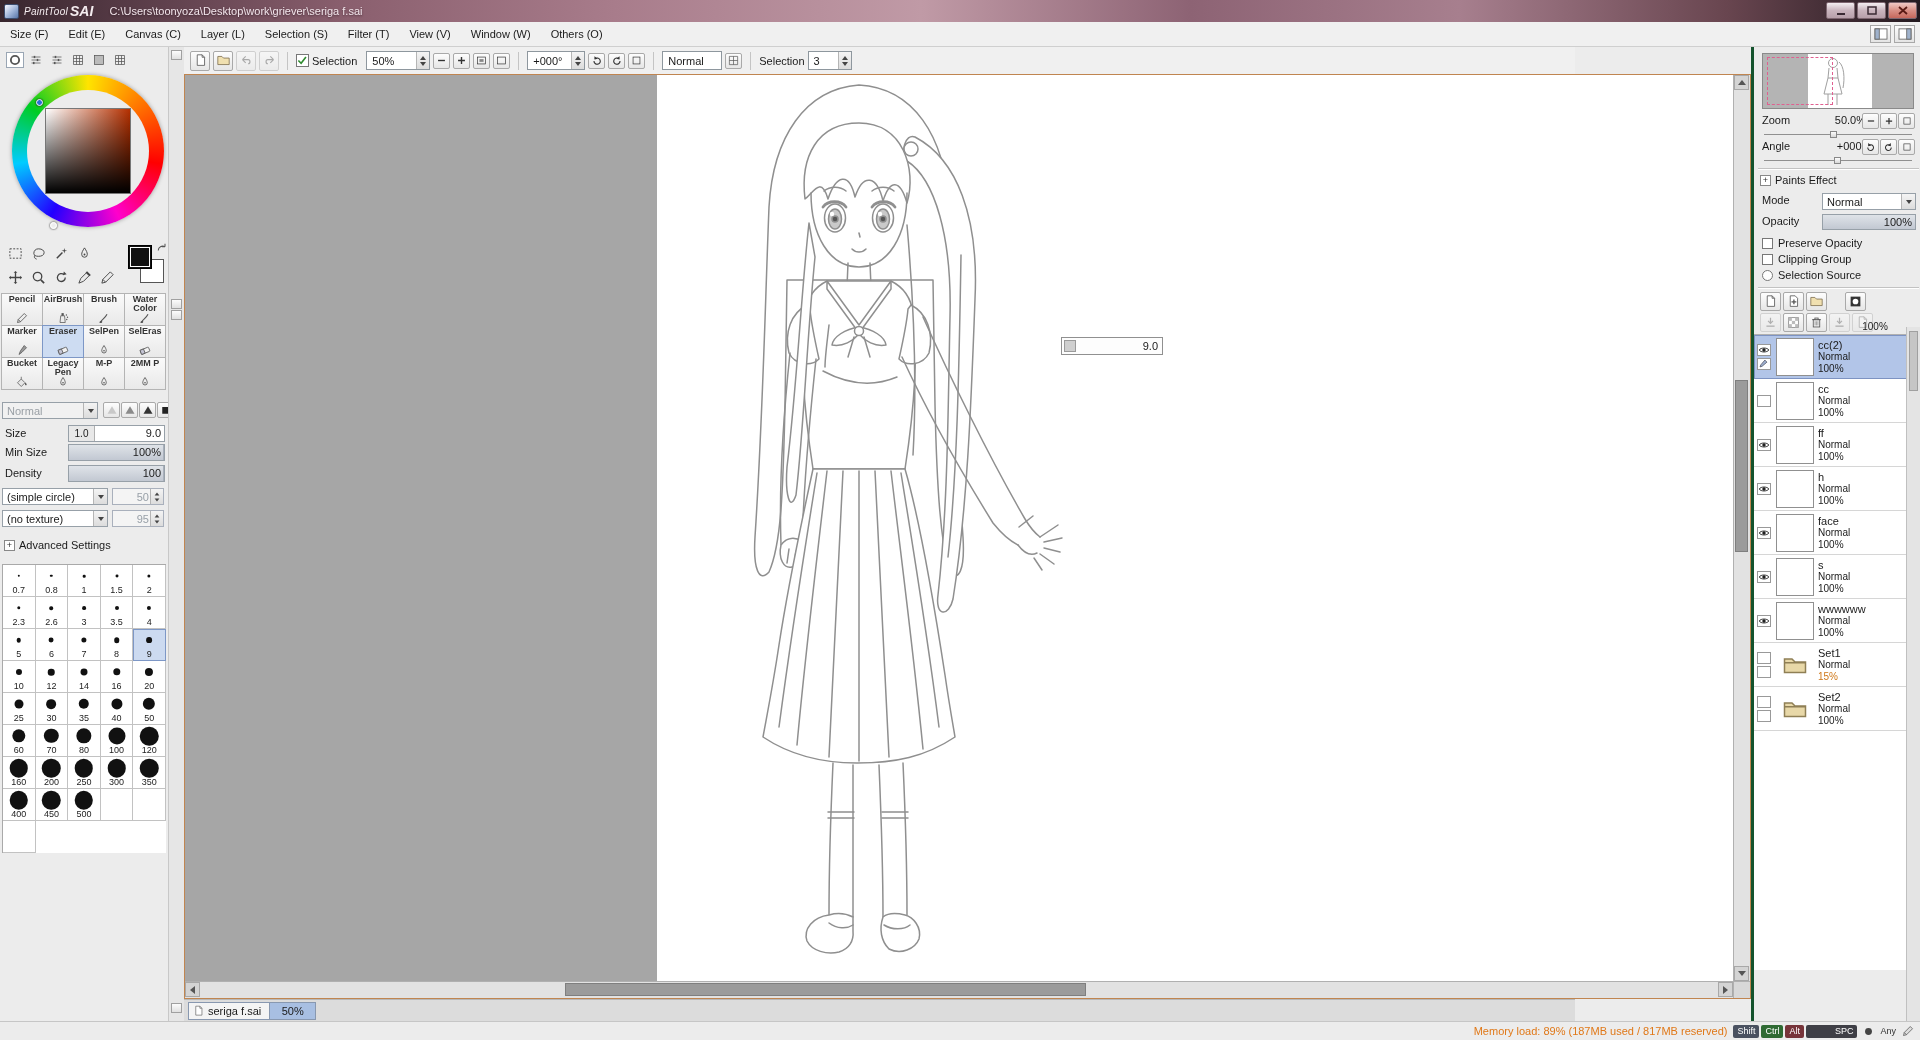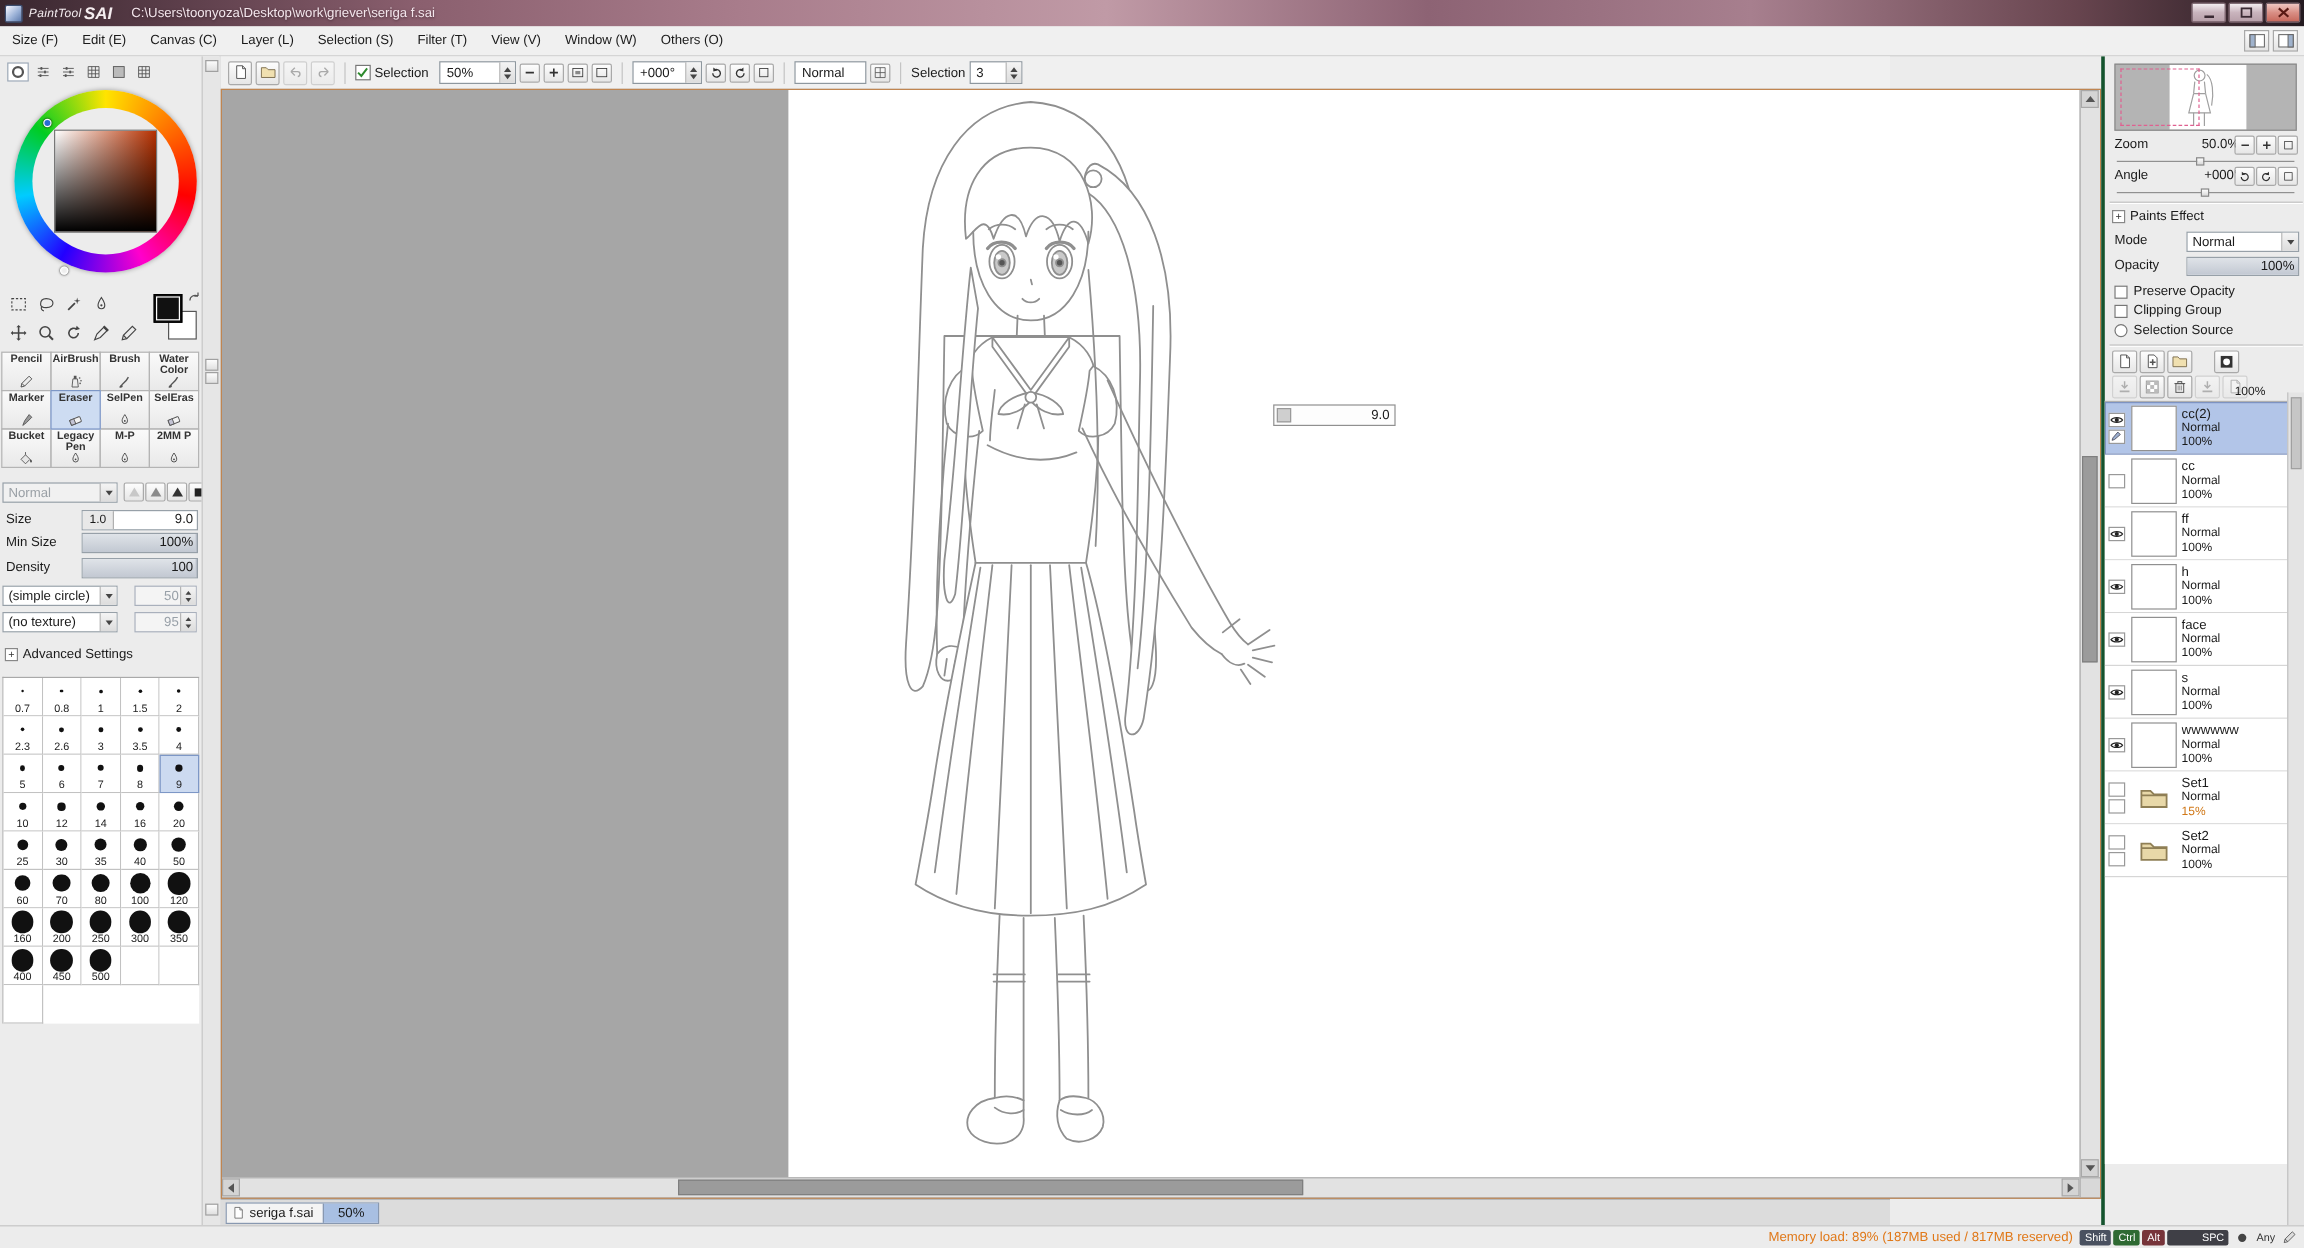--- a/index.html
+++ b/index.html
@@ -91,21 +91,21 @@
 .tg-cell { height:33px; border:1px solid #b4b4b4; margin:-1px 0 0 -1px; background:linear-gradient(#fafafa,#e9e9e9); text-align:center; padding-top:1px; position:relative; overflow:hidden; }
 .tg-label { font-size:9px; line-height:9px; color:#333; }
 .tg-cell .icon { position:absolute; left:50%; transform:translateX(-50%); bottom:1px; }
 .tg-cell.sel { background:#cddcf2; border-color:#7d97c6; z-index:2; }
 .prow { position:absolute; left:0; width:168px; height:18px; }
 .plabel { position:absolute; left:5px; top:2px; }
 .pslider { position:absolute; left:68px; top:0; width:97px; height:17px; border:1px solid #97a0a8; background:#fff; }
 .pslider .fill { position:absolute; left:0; top:0; bottom:0; background:linear-gradient(#dfe3e8,#c2c8d2); border-right:1px solid #a9b0bc; }
 .pslider .pval { position:absolute; right:3px; top:1px; z-index:2; }
 .sizechip { position:absolute; left:0; top:0; bottom:0; width:26px; background:#e8e8e8; border-right:1px solid #b0b0b0; font-size:10px; display:flex; align-items:center; justify-content:center; }
-.pcombo { position:absolute; left:2px; top:0; width:96px; height:17px; background:#fff; border:1px solid #97a0a8; display:flex; align-items:center; padding-left:4px; }
+.pcombo { position:absolute; left:2px; top:0; width:106px; height:17px; background:#fff; border:1px solid #97a0a8; display:flex; align-items:center; padding-left:4px; }
 .pcombo .cval { flex:1; }
 .pnum { position:absolute; left:112px; top:0; width:52px; height:17px; border:1px solid #a9b0bc; background:#f4f4f4; color:#98a0a8; display:flex; align-items:center; justify-content:flex-end; padding-right:14px; position:absolute; }
 .pnum .spin { position:absolute; right:0; top:0; height:100%; }
 .plusbox { width:11px; height:11px; border:1px solid #888; background:#fff; display:inline-flex; align-items:center; justify-content:center; font-size:9px; line-height:9px; color:#333; margin-right:4px; }
 .bs-grid { position:absolute; left:2px; top:517px; width:164px; display:grid; grid-template-columns:repeat(5,32.6px); border-top:1px solid #a9a9a9; border-left:1px solid #a9a9a9; background:#fff; }
 .bs-cell { height:32px; border-right:1px solid #c2c2c2; border-bottom:1px solid #c2c2c2; background:#fff; position:relative; }
 .bs-dot { position:absolute; left:50%; top:11px; transform:translate(-50%,-50%); border-radius:50%; background:#111; }
 .bs-num { position:absolute; left:0; right:0; bottom:1px; text-align:center; font-size:9px; color:#222; }
 .bs-cell.sel { background:#ccdaf0; outline:1px solid #7d97c6; outline-offset:-1px; }
 .lp-strip { position:absolute; left:168px; top:0; width:16px; height:974px; background:#e6e6e6; border-left:1px solid #c8c8c8; }

